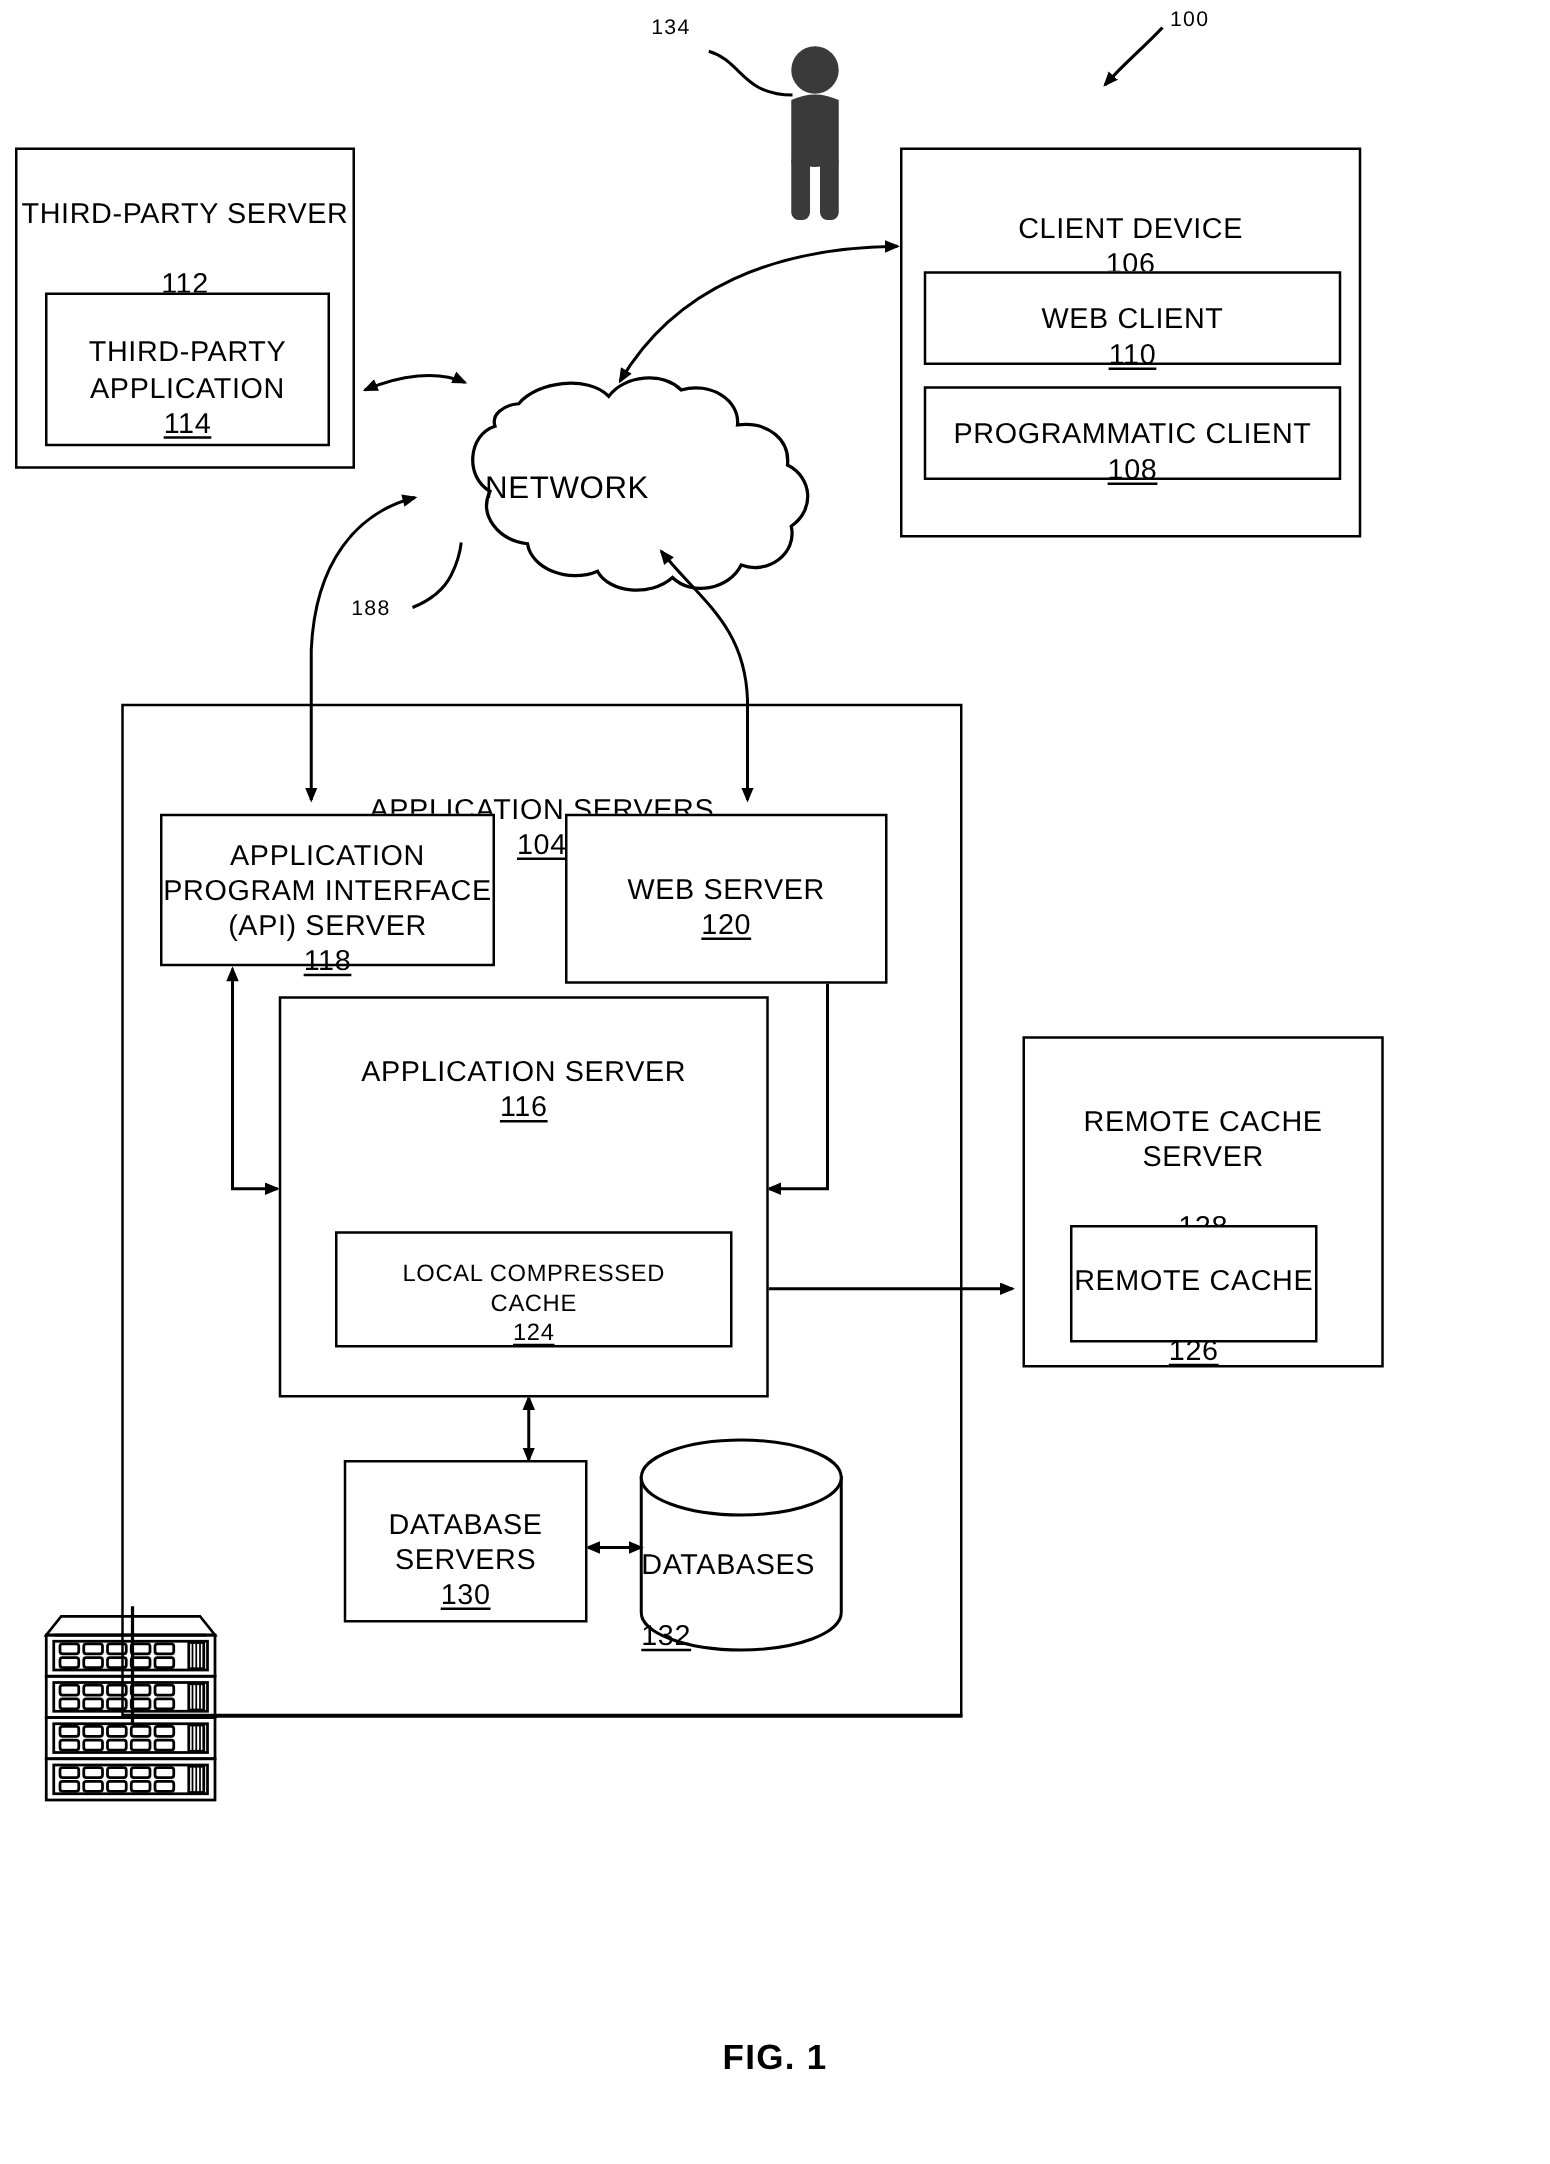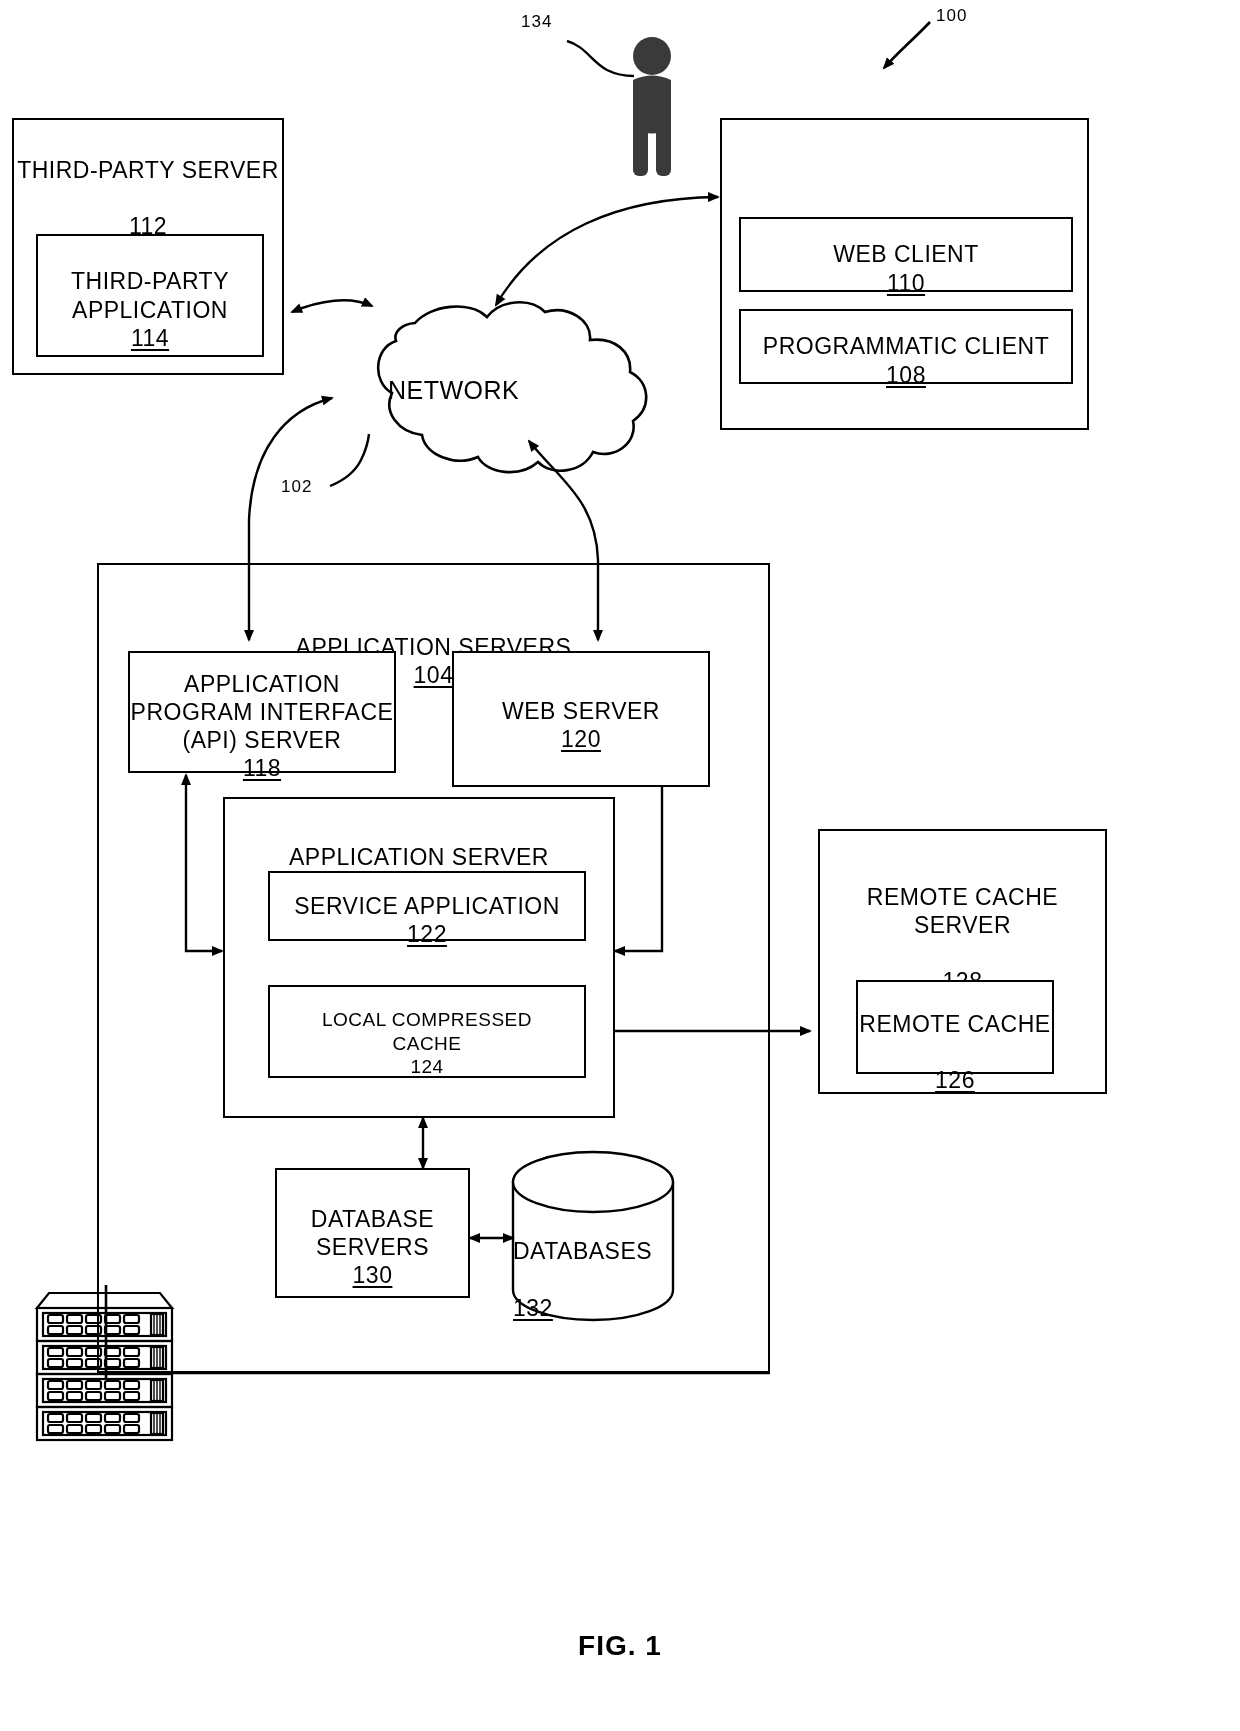--- a/index.html
+++ b/index.html
@@ -216,39 +216,43 @@
           <rect x="105" y="1425" width="15" height="8" rx="2"></rect>
           <rect x="124" y="1425" width="15" height="8" rx="2"></rect>
         <rect x="151" y="1413" width="12" height="21"></rect>
         <path d="M 154 1413 L 154 1434 M 157 1413 L 157 1434 M 160 1413 L 160 1434" stroke-width="1.4"></path>
       </g>
     </g>
   </svg>
 
   <div class="num-lbl" style="left:521px; top:12px;">134</div>
   <div class="num-lbl" style="left:936px; top:6px;">100</div>
-  <div class="num-lbl" style="left:281px; top:477px;">102</div>
+  <div class="num-lbl" style="left:281px; top:477px;">188</div>
 
   <div class="lbl" style="left:388px; top:376px; width:230px; font-size:25px;">NETWORK</div>
 
   <div class="box" style="left:12px; top:118px; width:272px; height:257px; padding-top:8px;">
     <div class="box-title" style="font-size:23px;">
       <span>THIRD-PARTY SERVER</span><br>
       <span class="ref">112</span>
     </div>
     <div class="box" style="left:22px; top:114px; width:228px; height:123px; justify-content:center;">
       <div class="box-title" style="font-size:23px;">
         <span>THIRD-PARTY
 APPLICATION</span>
         <span class="ref">114</span>
       </div>
     </div>
   </div>
 
   <div class="box" style="left:720px; top:118px; width:369px; height:312px; padding-top:20px;">
+    <div class="box-title" style="font-size:23px;">
+      <span>CLIENT DEVICE</span>
+      <span class="ref">106</span>
+    </div>
     <div class="box" style="left:17px; top:97px; width:334px; height:75px; justify-content:center;">
       <div class="box-title" style="font-size:23px;">
         <span>WEB CLIENT</span>
         <span class="ref">110</span>
       </div>
     </div>
     <div class="box" style="left:17px; top:189px; width:334px; height:75px; justify-content:center;">
       <div class="box-title" style="font-size:23px;">
         <span>PROGRAMMATIC CLIENT</span>
         <span class="ref">108</span>
@@ -276,26 +280,20 @@
     <div class="box-title" style="font-size:23px;">
       <span>WEB SERVER</span>
       <span class="ref">120</span>
     </div>
   </div>
 
   <div class="box" style="left:223px; top:797px; width:392px; height:321px; padding-top:16px;">
     <div class="box-title" style="font-size:23px;">
       <span>APPLICATION SERVER</span>
       <span class="ref">116</span>
-    </div>
-    <div class="box" style="left:43px; top:72px; width:318px; height:70px; justify-content:center;">
-      <div class="box-title" style="font-size:23px;">
-        <span>SERVICE APPLICATION</span>
-        <span class="ref">122</span>
-      </div>
     </div>
     <div class="box" style="left:43px; top:186px; width:318px; height:93px; justify-content:center;">
       <div class="box-title" style="font-size:19px;">
         <span>LOCAL COMPRESSED
 CACHE</span>
         <span class="ref">124</span>
       </div>
     </div>
   </div>
 

